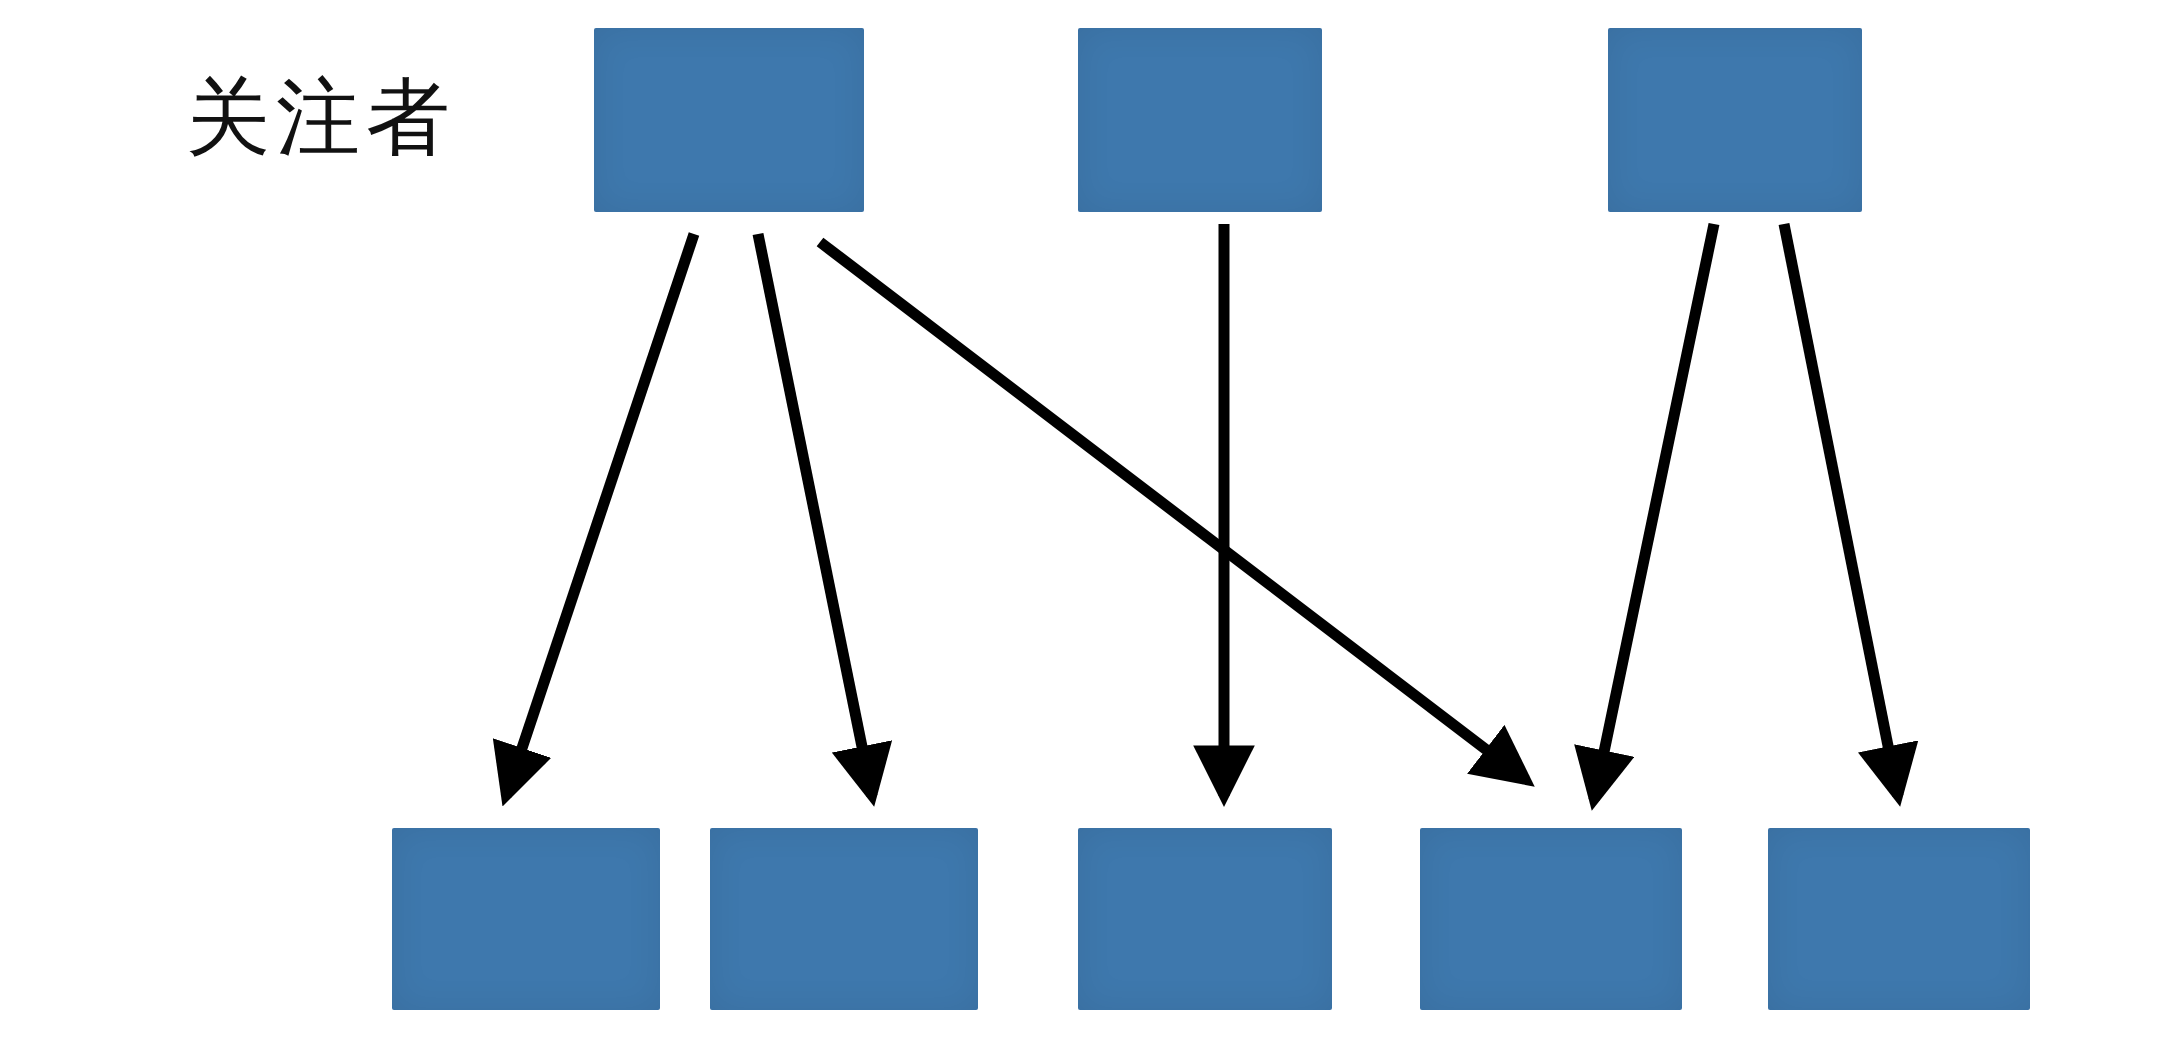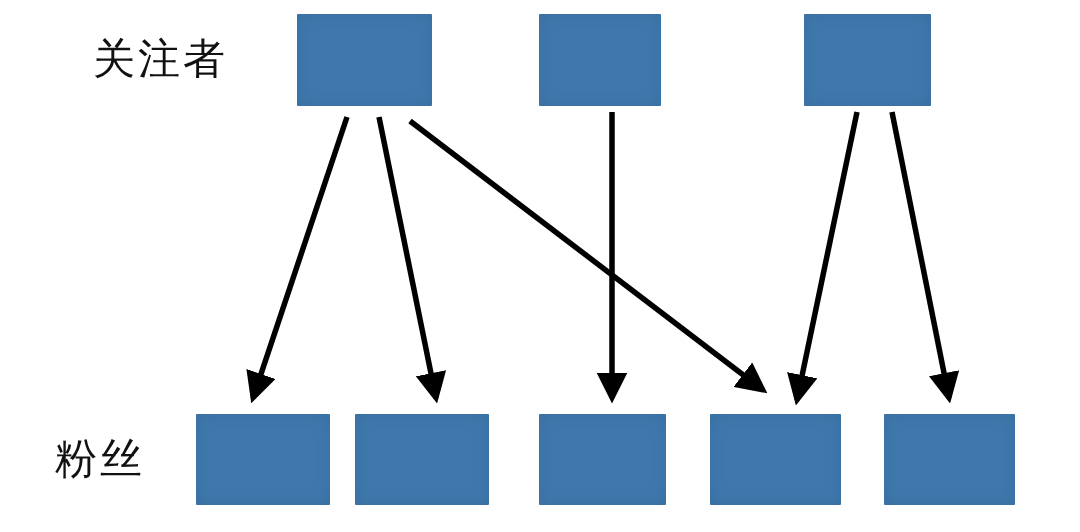--- a/index.html
+++ b/index.html
@@ -34,21 +34,20 @@
   }
 </style>
 </head>
 <body style="background: rgb(255, 255, 255);">
 
 <div class="stage">
 
   <div class="label" style="left: 93px; top: 38px; color: rgb(17, 17, 17);">关注者</div>
 
 
-  <div class="label" style="left: 55px; top: 438px; color: rgb(17, 17, 17);">粉丝</div>
 
   <div id="boxes">
       <div class="box" style="left: 297px; top: 14px; width: 135px; height: 92px; background: rgb(62, 120, 173);"></div>
       <div class="box" style="left: 539px; top: 14px; width: 122px; height: 92px; background: rgb(62, 120, 173);"></div>
       <div class="box" style="left: 804px; top: 14px; width: 127px; height: 92px; background: rgb(62, 120, 173);"></div>
       <div class="box" style="left: 196px; top: 414px; width: 134px; height: 91px; background: rgb(62, 120, 173);"></div>
       <div class="box" style="left: 355px; top: 414px; width: 134px; height: 91px; background: rgb(62, 120, 173);"></div>
       <div class="box" style="left: 539px; top: 414px; width: 127px; height: 91px; background: rgb(62, 120, 173);"></div>
       <div class="box" style="left: 710px; top: 414px; width: 131px; height: 91px; background: rgb(62, 120, 173);"></div>
       <div class="box" style="left: 884px; top: 414px; width: 131px; height: 91px; background: rgb(62, 120, 173);"></div>

